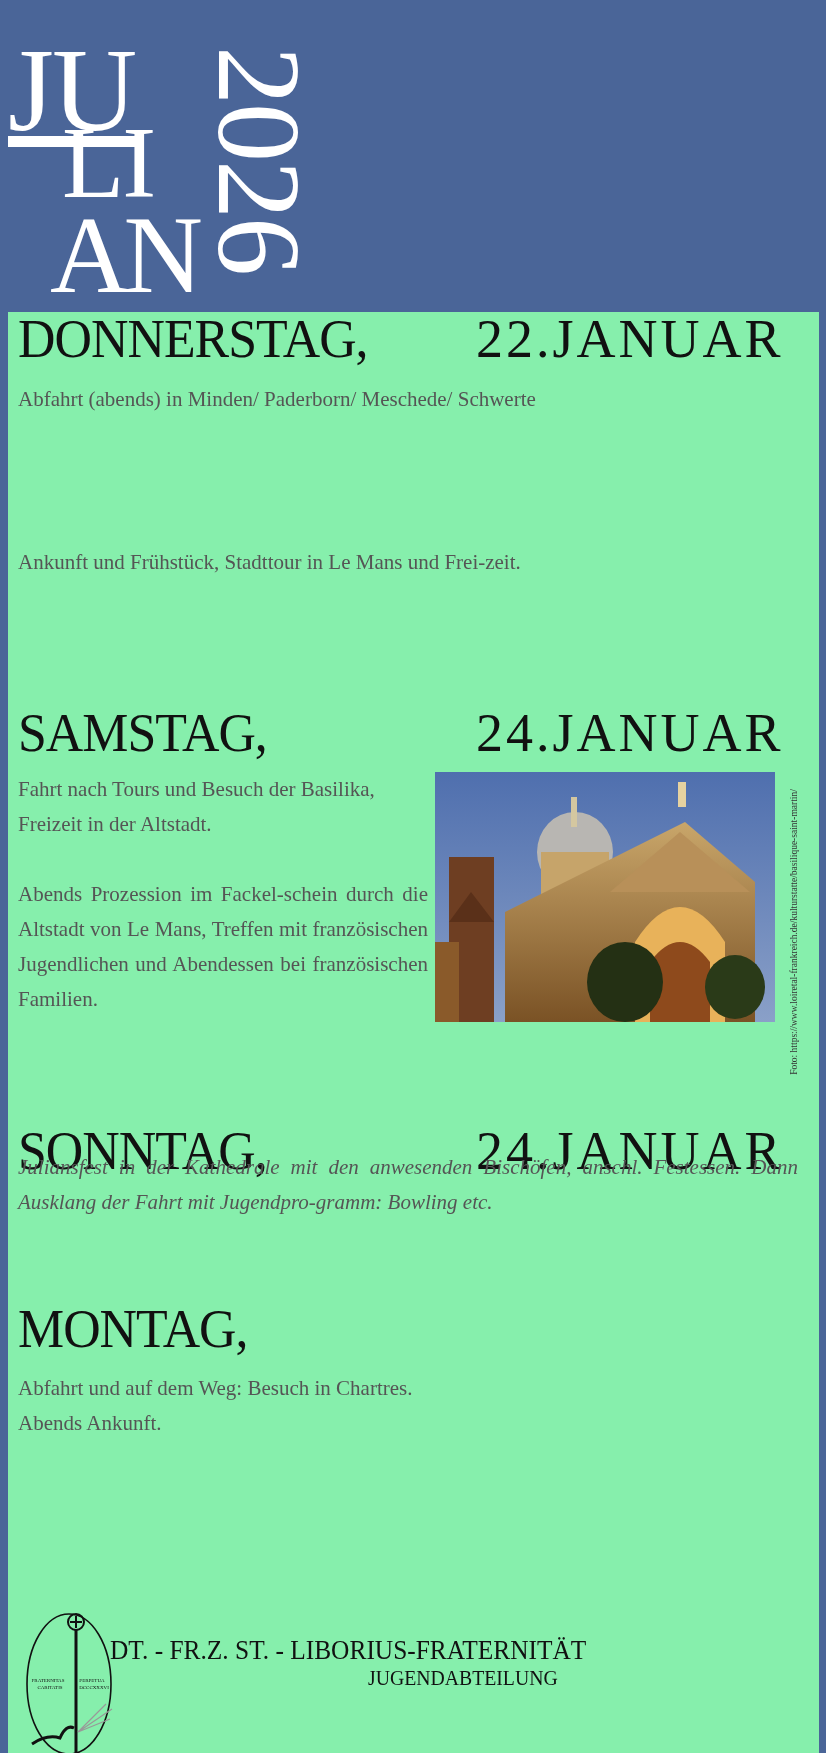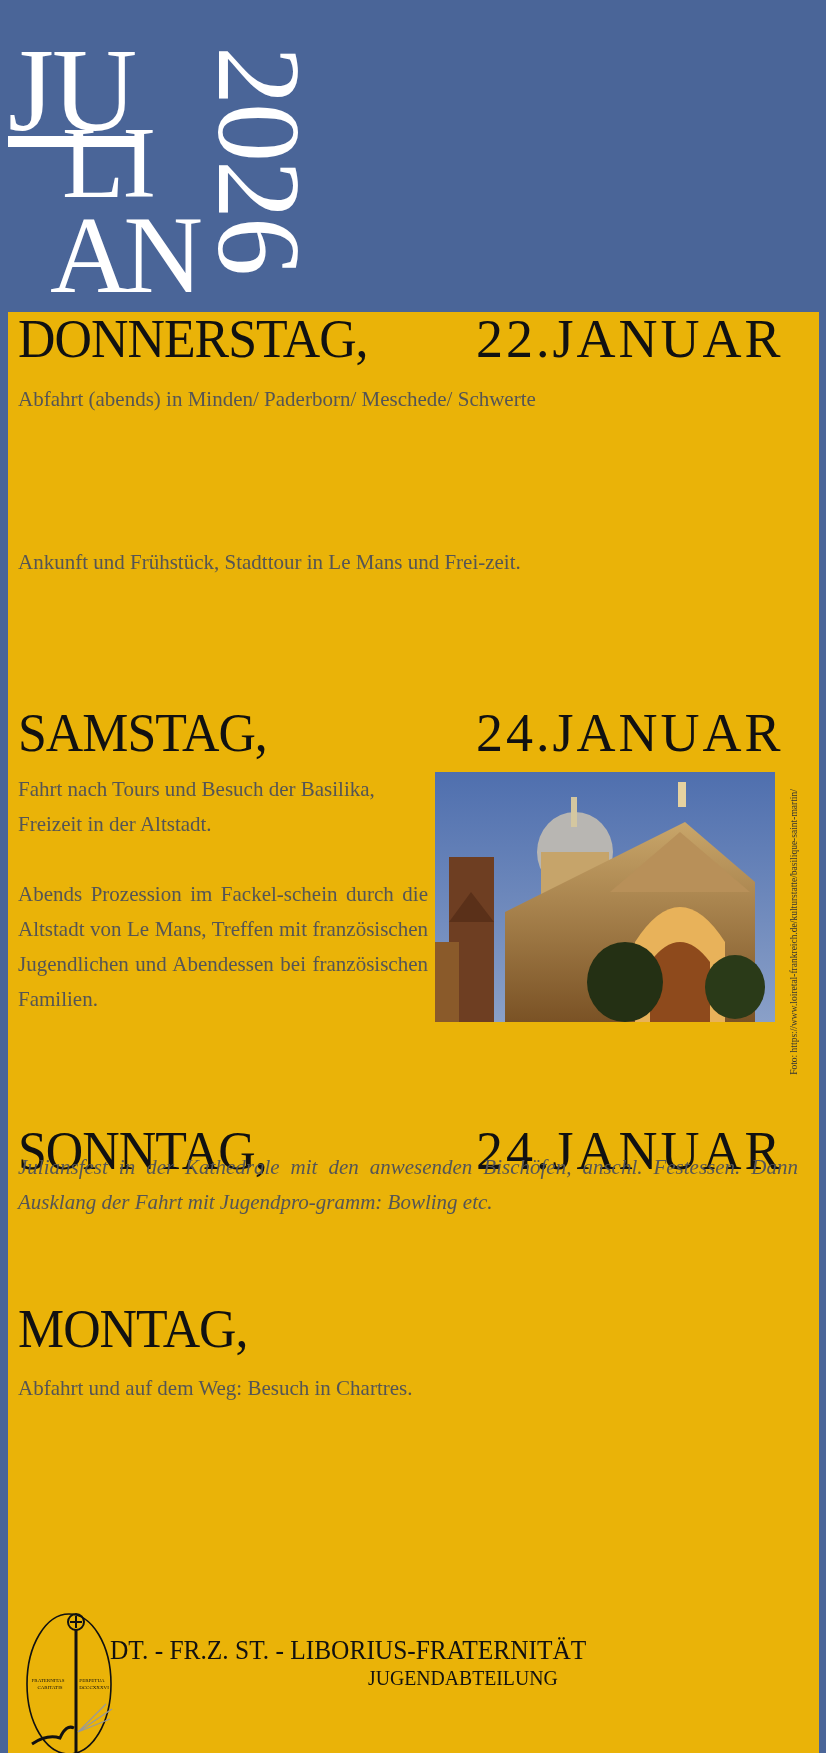--- a/index.html
+++ b/index.html
@@ -14,21 +14,21 @@
   .t-an { left:50px; top:200px; font-size:110px; letter-spacing:-6px; }
   .t-year {
     position:absolute; left:205px; top:22px; width:106px; height:275px;
     display:flex; align-items:center; justify-content:center;
   }
   .t-year span {
     display:block; transform:rotate(90deg); color:#fff; font-size:118px; line-height:1;
     white-space:nowrap; font-family:"Liberation Serif", serif; letter-spacing:-2px;
   }
   .panel {
-    position:absolute; left:8px; top:312px; width:811px; height:1441px; background:#eab308;
+    position:absolute; left:8px; top:312px; width:811px; height:1441px; background:#86efac;
   }
   .day-row { position:absolute; left:10px; width:780px; height:64px; }
   .day-name {
     position:absolute; left:0; top:0; font-size:54px; color:#111; letter-spacing:-1px;
     font-family:"Liberation Serif", serif; text-transform:uppercase; line-height:1; transform:scaleX(0.96); transform-origin:left;
   }
   .day-date {
     position:absolute; left:458px; top:0; font-size:54px; color:#111; letter-spacing:3px;
     font-family:"Liberation Serif", serif; line-height:1; white-space:nowrap;
   }
@@ -124,20 +124,21 @@
   <div class="day-row" style="top:771px;margin-top:41px;">
     <div class="day-name">SONNTAG,</div>
     <div class="day-date">24.JANUAR</div>
   </div>
   <div class="desc justify" style="top:838px; width:780px;font-style:italic;">Juliansfest in der Kathedrale mit den anwesenden Bischöfen, anschl. Festessen. Dann Ausklang der Fahrt mit Jugendpro-gramm: Bowling etc.</div>
 
   <div class="day-row" style="top:990px;">
     <div class="day-name">MONTAG,</div>
   </div>
   <div class="desc" style="top:1059px; width:780px;">Abfahrt und auf dem Weg: Besuch in Chartres.</div>
+  <div class="desc" style="top:1094px; width:780px;">Abends Ankunft.</div>
 
   <div class="logo">
     <svg width="100" height="149" viewBox="0 0 100 149">
       <ellipse cx="47" cy="80" rx="42" ry="70" fill="none" stroke="#111" stroke-width="1.6"></ellipse>
       <circle cx="54" cy="18" r="8" fill="none" stroke="#111" stroke-width="2"></circle>
       <path d="M54 12 L54 24 M48 18 L60 18" stroke="#111" stroke-width="2"></path>
       <rect x="52.5" y="26" width="3" height="123" fill="#111"></rect>
       <text x="26" y="78" font-size="5" fill="#111" font-family="Liberation Serif, serif" text-anchor="middle">FRATERNITAS</text>
       <text x="28" y="85" font-size="5" fill="#111" font-family="Liberation Serif, serif" text-anchor="middle">CARITATIS</text>
       <text x="70" y="78" font-size="5" fill="#111" font-family="Liberation Serif, serif" text-anchor="middle">PERPETUA</text>

